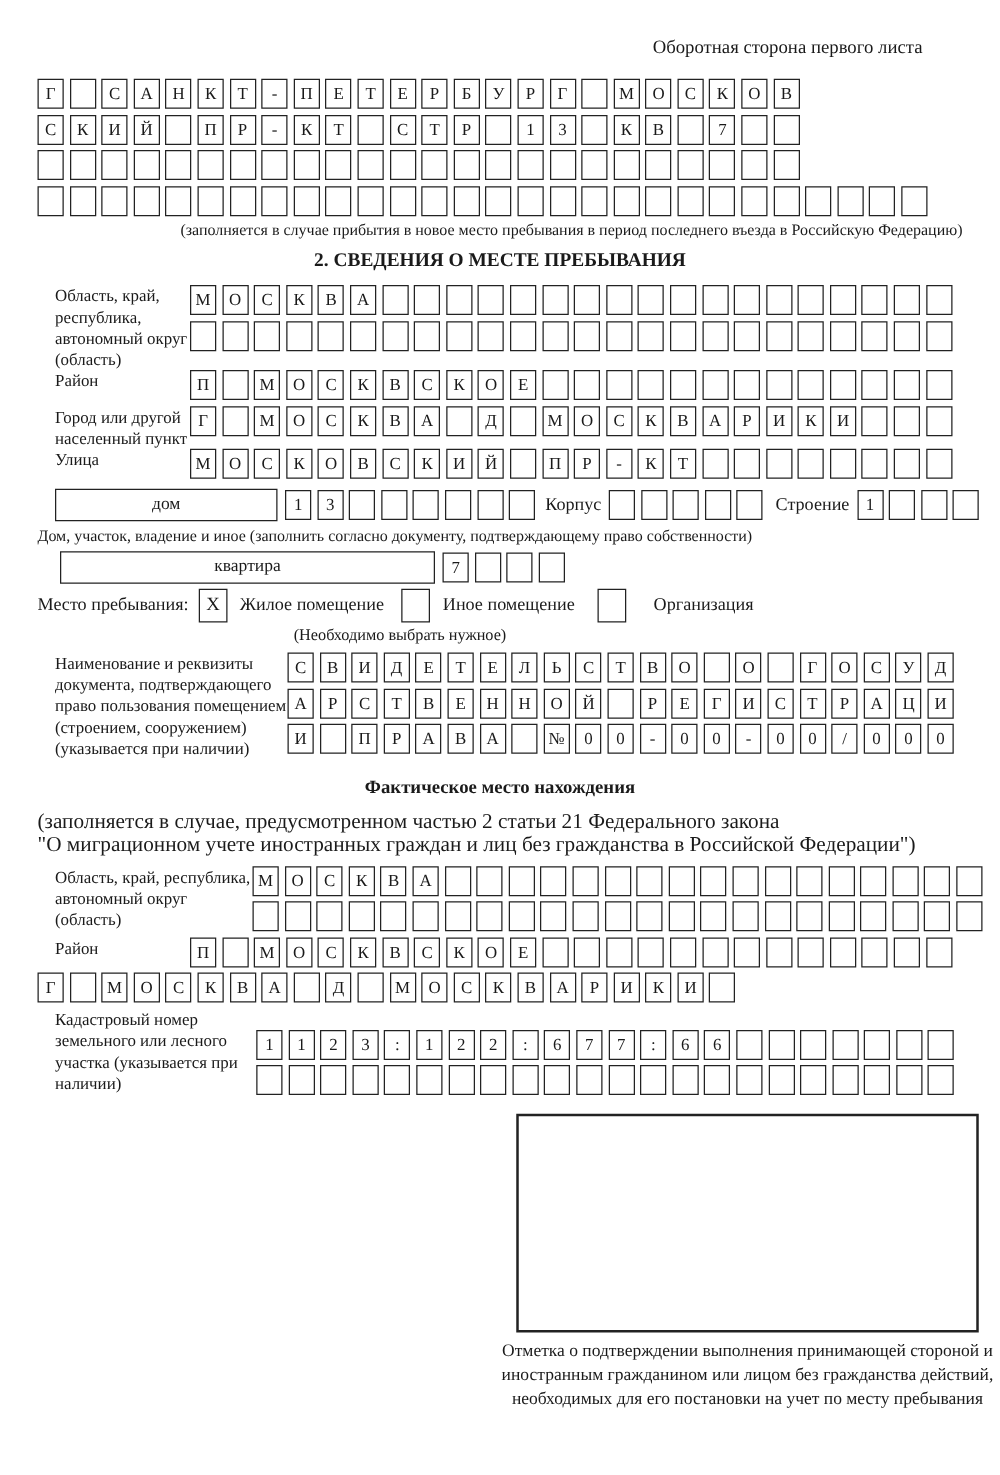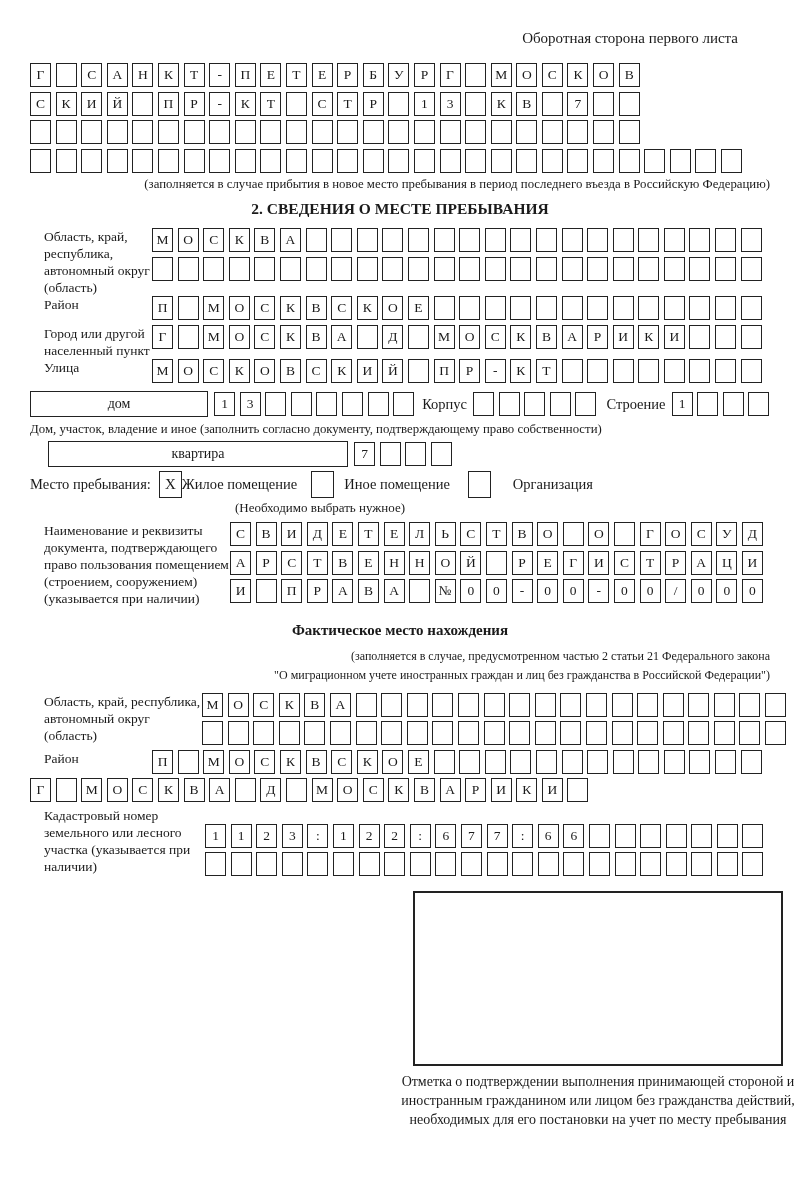--- a/index.html
+++ b/index.html
@@ -14,29 +14,29 @@
   .w175{width:175px;flex:0 0 175px;}
   .w200{width:200px;flex:0 0 200px;}
   .cellrow{display:flex;gap:4.6px;margin-bottom:4.5px;}
   .cell{width:21px;height:24px;flex:0 0 21px;border:1.8px solid #222;box-sizing:border-box;
         display:flex;align-items:center;justify-content:center;font-size:13.5px;background:#fff;}
   .footnote{text-align:right;font-size:12.8px;margin-top:2px;}
   .sec-title{text-align:center;font-weight:bold;font-size:15.5px;margin:8px 0 10px 0;}
   .inline-row{display:flex;align-items:center;margin-bottom:4.5px;}
   .widebox{border:1.8px solid #222;height:26px;box-sizing:border-box;display:flex;
            align-items:center;justify-content:center;font-size:14px;background:#fff;}
-  .dom-box{width:178px;flex:0 0 178px;}
+  .dom-box{width:178px;flex:0 0 178px;margin-left:14px;}
   .kv-box{width:300px;flex:0 0 300px;margin-left:18px;}
   .small-cap{font-size:12.8px;margin:0 0 4px 0;}
   .stay-row{display:flex;align-items:center;font-size:14.5px;margin-top:4px;}
   .chk{width:23px;height:27px;flex:0 0 23px;border:1.8px solid #222;box-sizing:border-box;
        display:flex;align-items:center;justify-content:center;font-size:15px;}
   .choose-note{text-align:center;font-size:13px;padding-right:160px;margin:2px 0 6px 0;}
   .center-bold{text-align:center;font-weight:bold;font-size:15px;margin:14px 0 8px 0;}
-  .law-note{text-align:right;font-size:12px;line-height:19px;}
+  .law-note{text-align:left;font-size:17px;line-height:19px;}
   .stamp-wrap{margin-left:352px;width:432px;margin-top:10px;}
   .stamp-box{width:370px;height:175px;border:2px solid #222;box-sizing:border-box;margin:0 auto 6px auto;}
   .stamp-cap{text-align:center;font-size:14px;line-height:19px;}
   .mt16{margin-top:16px;} .mt4{margin-top:4px;}
   .rows-pad{padding-top:17px;}
 </style>
 </head>
 <body>
 
 <div class="page">
@@ -343,21 +343,21 @@
         <div class="cell">7</div>
         <div class="cell"></div>
         <div class="cell"></div>
         <div class="cell"></div>
       </div>
   </div>
 
   <div class="stay-row">
     <span>Место пребывания:</span>
     <div class="chk" style="margin-left:8px;">X</div>
-    <span style="text-align:right;">Жилое помещение</span>
+    <span style="margin-left:10px;text-align:right;">Жилое помещение</span>
     <div class="chk" style="margin-left:14px;"></div>
     <span style="margin-left:10px;">Иное помещение</span>
     <div class="chk" style="margin-left:18px;"></div>
     <span style="margin-left:22px;">Организация</span>
   </div>
   <div class="choose-note">(Необходимо выбрать нужное)</div>
 
   <div class="field">
     <div class="flabel w200">Наименование и реквизиты документа, подтверждающего право пользования помещением (строением, сооружением) (указывается при наличии)</div>
     <div>

